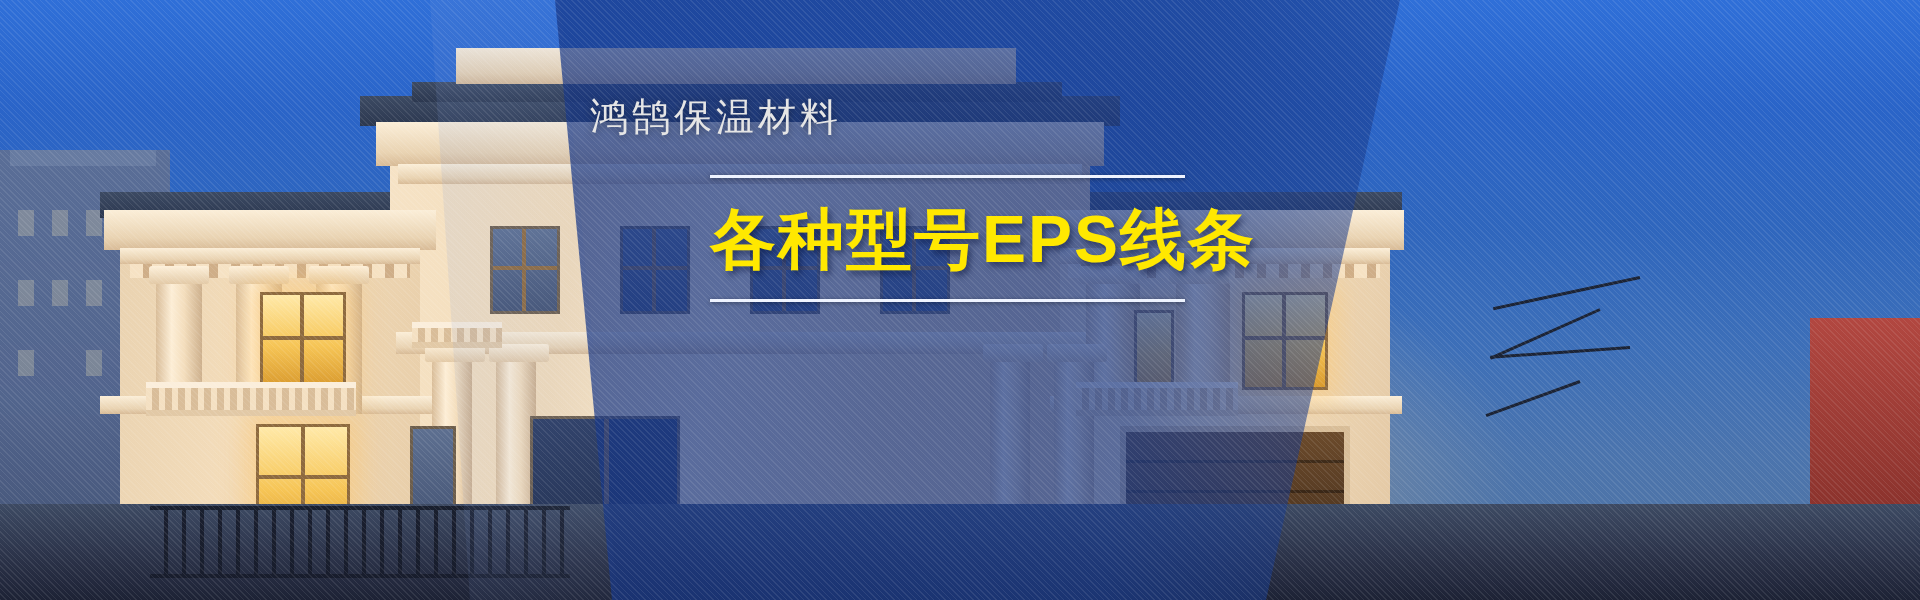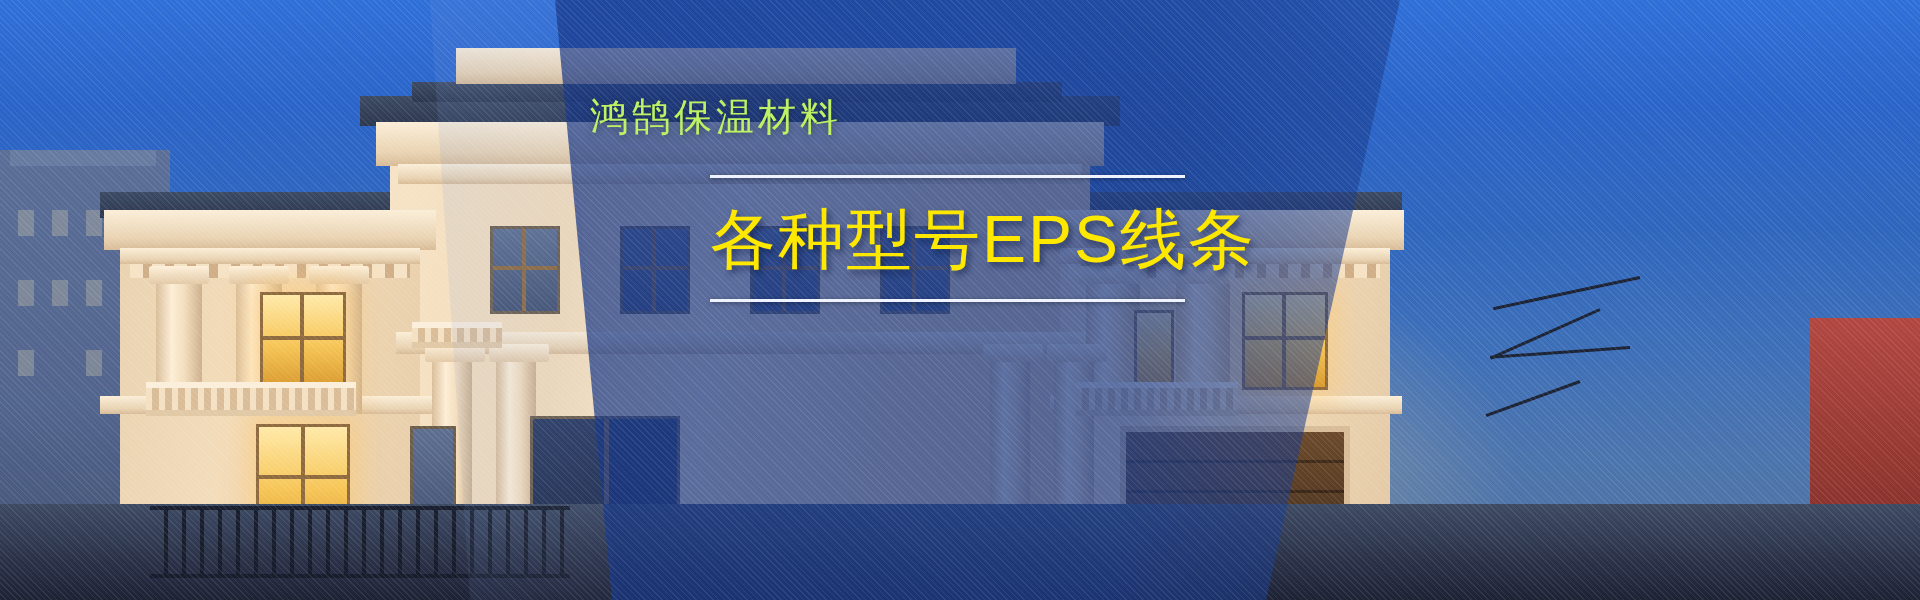--- a/index.html
+++ b/index.html
@@ -91,29 +91,29 @@
 
   
   .hatch { position:absolute; inset:0; pointer-events:none;
            background:repeating-linear-gradient(45deg,
                      rgba(255,255,255,.085) 0px, rgba(255,255,255,.085) 1px,
                      rgba(0,0,0,0) 1px, rgba(0,0,0,0) 4px); }
 
   
   .copy { position:absolute; left:710px; top:92px; width:520px; color:#fff; }
 
-  .brand { font-size:38px; letter-spacing:4px; font-weight:400; color:#bef264;
+  .brand { font-size:38px; letter-spacing:4px; font-weight:400; color:#e5e5e5;
            text-shadow:0 2px 8px rgba(0,0,0,.45); margin-left:-120px; }
 
   .rule { height:3px; background:#eef3ff; box-shadow:0 1px 4px rgba(0,0,0,.4);
           width:475px; }
   .rule.top { margin:32px 0 26px; }
   .rule.bot { margin:24px 0 22px; }
 
-  .h1 { font-size:66px; font-weight:normal; line-height:1.08; letter-spacing:2px;
+  .h1 { font-size:66px; font-weight:bold; line-height:1.08; letter-spacing:2px;
         color:#ffe800; text-shadow:3px 4px 6px rgba(10,20,60,.55); white-space:nowrap; }
   .h1 .ln2 { display:block; }
 
   .tag { font-size:32px; letter-spacing:3px; color:#f2f6ff; white-space:nowrap;
          text-shadow:0 2px 7px rgba(0,0,0,.5); }
 </style>
 </head>
 <body>
 
 <div class="banner">

